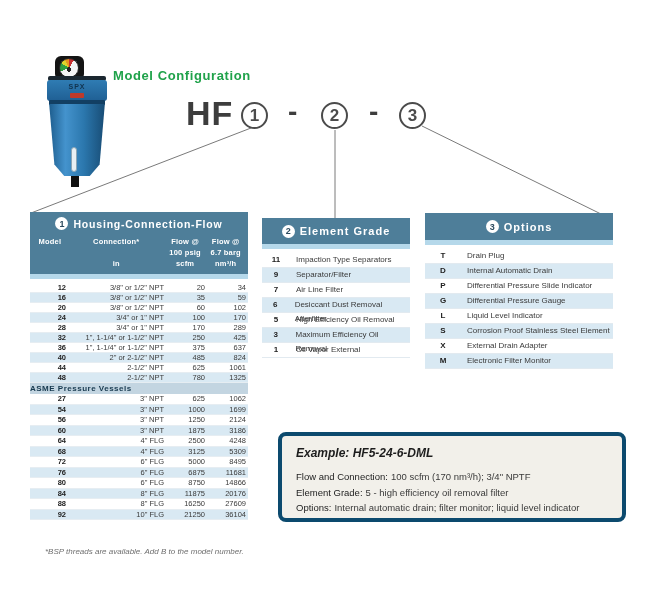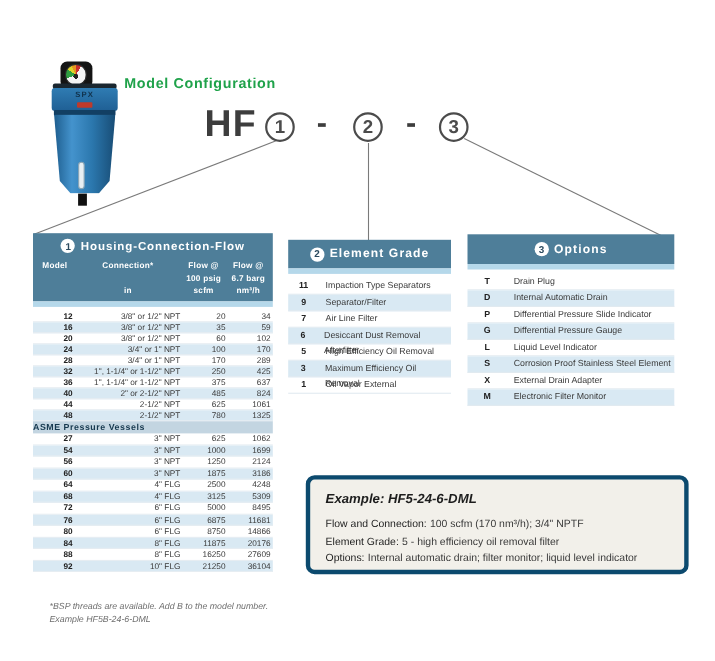--- a/index.html
+++ b/index.html
@@ -301,21 +301,20 @@
     <span class="cm">92</span>
     <span class="cc">10" FLG</span>
     <span class="cf">21250</span>
     <span class="cf">36104</span>
   </div>
 </div>
   </div>
 
   <div class="footnote">
     <div>*BSP threads are available. Add B to the model number.</div>
-    <div>Example HF5B-24-6-DML</div>
   </div>
 
   <div class="t2">
     <div class="t-header">
       <div class="t-title-row">
         <span class="badge">2</span>
         <span>Element Grade</span>
       </div>
     </div>
     <div class="band"></div>

